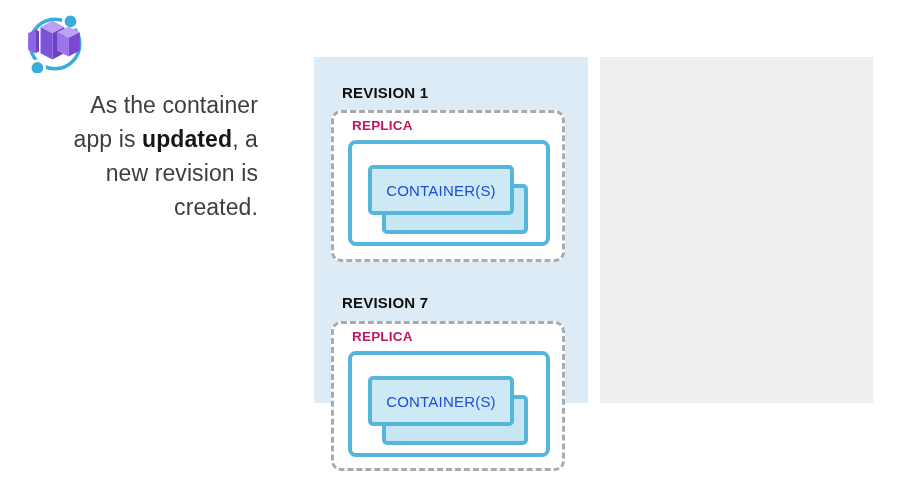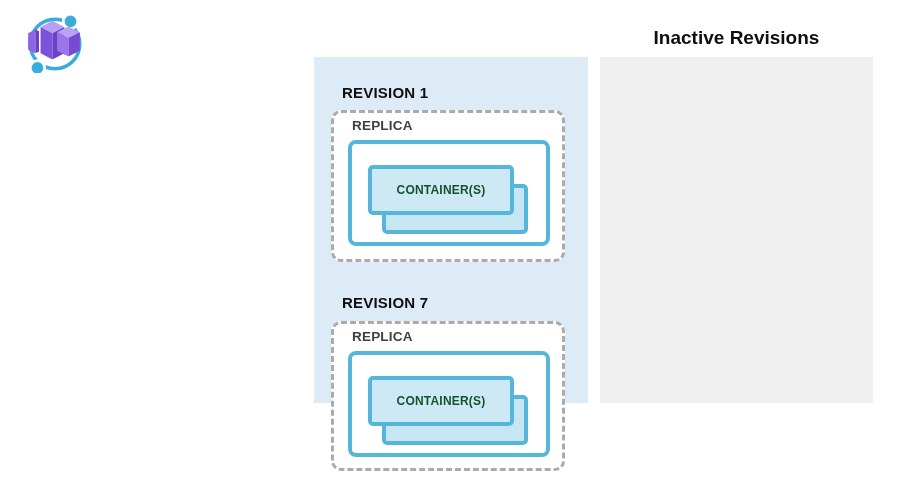--- a/index.html
+++ b/index.html
@@ -81,21 +81,21 @@
   }
   .replica-box.r1 { top: 53px;  height: 152px; }
   .replica-box.r2 { top: 264px; height: 150px; }
 
   .replica-label {
     position: absolute;
     left: 18px;
     top: 5px;
     font-size: 13.5px;
     font-weight: 700;
-    color: #404040;
+    color: #be185d;
     letter-spacing: 0.2px;
   }
 
   .pod-box {
     position: absolute;
     left: 14px;
     top: 27px;
     width: 202px;
     height: 106px;
     background: #ffffff;
@@ -113,23 +113,23 @@
   }
   .card.back  { left: 30px; top: 40px; }
   .card.front {
     left: 16px; top: 21px;
     background: #cde9f5;
     display: flex;
     align-items: center;
     justify-content: center;
   }
   .card.front .card-label {
-    font-size: 12px;
-    font-weight: 700;
-    color: #14532d;
+    font-size: 15px;
+    font-weight: 400;
+    color: #1d4ed8;
     letter-spacing: 0.2px;
   }
 </style>
 </head>
 <body>
 
 <div class="canvas">
 
   <div class="logo">
     <svg viewBox="0 0 60 60">
@@ -145,22 +145,22 @@
       <polygon points="16,15.5 27.5,9.5 39,15.5 27.5,21.5" fill="#b9a0f4"></polygon>
       <polygon points="16,15.5 27.5,21.5 27.5,47 16,41" fill="#7c52d9"></polygon>
       <polygon points="27.5,21.5 39,15.5 39,41 27.5,47" fill="#6d41c6"></polygon>
 
       <polygon points="32,20.5 43,15 54,20.5 43,26" fill="#bba2f5"></polygon>
       <polygon points="32,20.5 43,26 43,44 32,38.5" fill="#9c74ec"></polygon>
       <polygon points="43,26 54,20.5 54,38.5 43,44" fill="#7a49d4"></polygon>
     </svg>
   </div>
 
+  <div class="intro"><span>As the container app is </span><b>updated</b><span>, a new revision is created.</span></div>
 
-  <div class="col-title inactive">Inactive Revisions</div>
 
   <div class="panel active">
 
     <div class="rev-label r1">REVISION 1</div>
     <div class="replica-box r1">
       <div class="replica-label">REPLICA</div>
       <div class="pod-box">
         <div class="card back"></div>
         <div class="card front">
           <span class="card-label">CONTAINER(S)</span>

